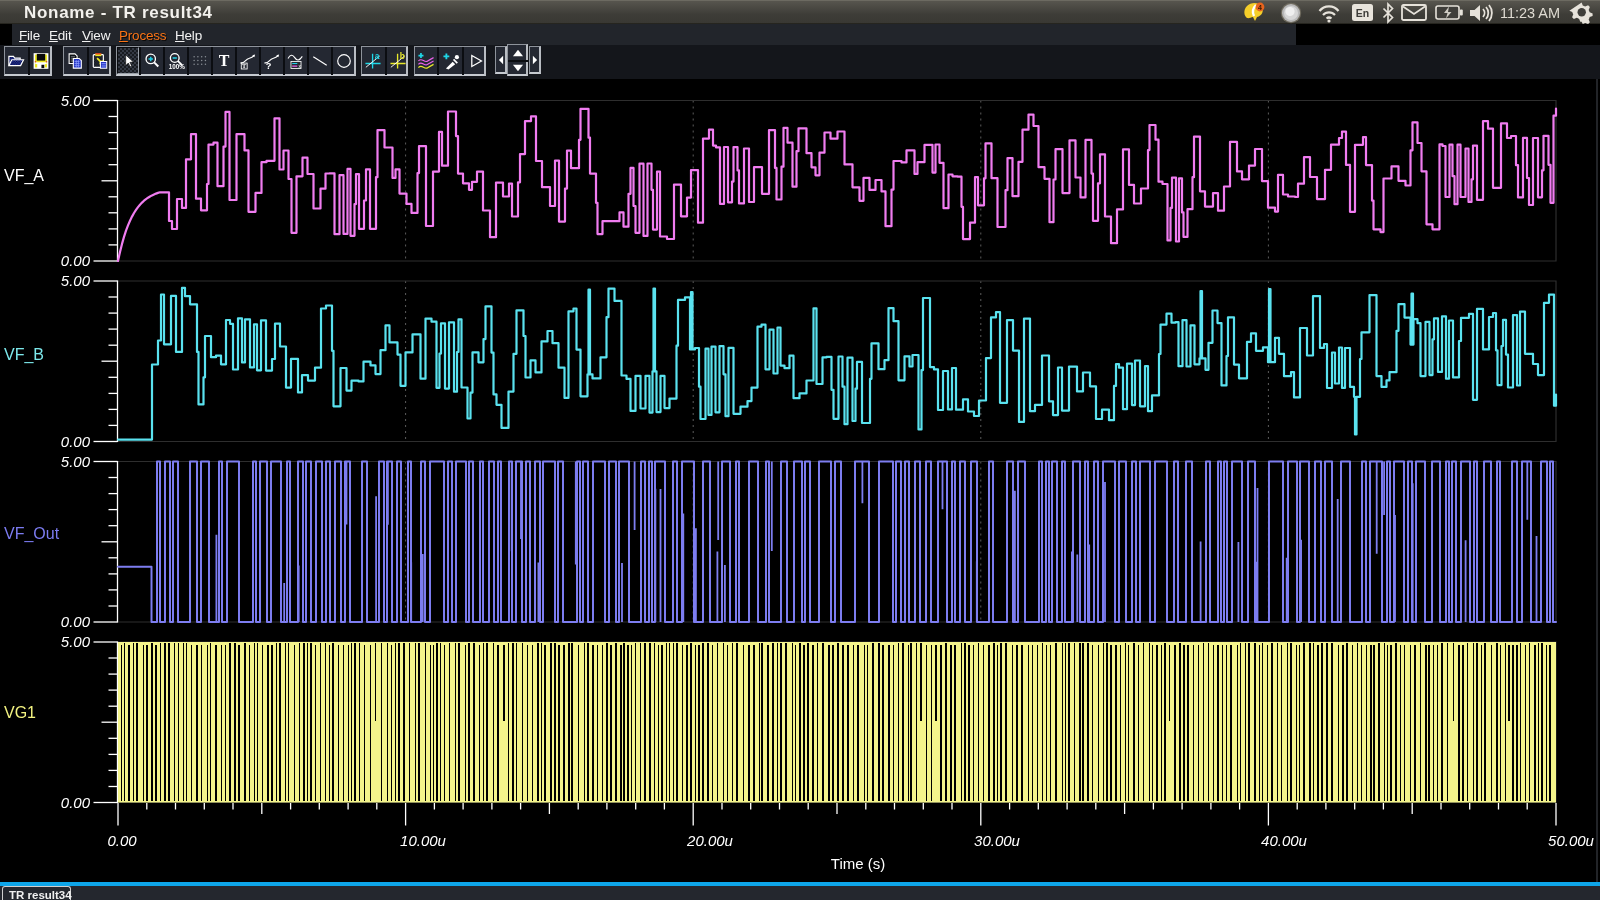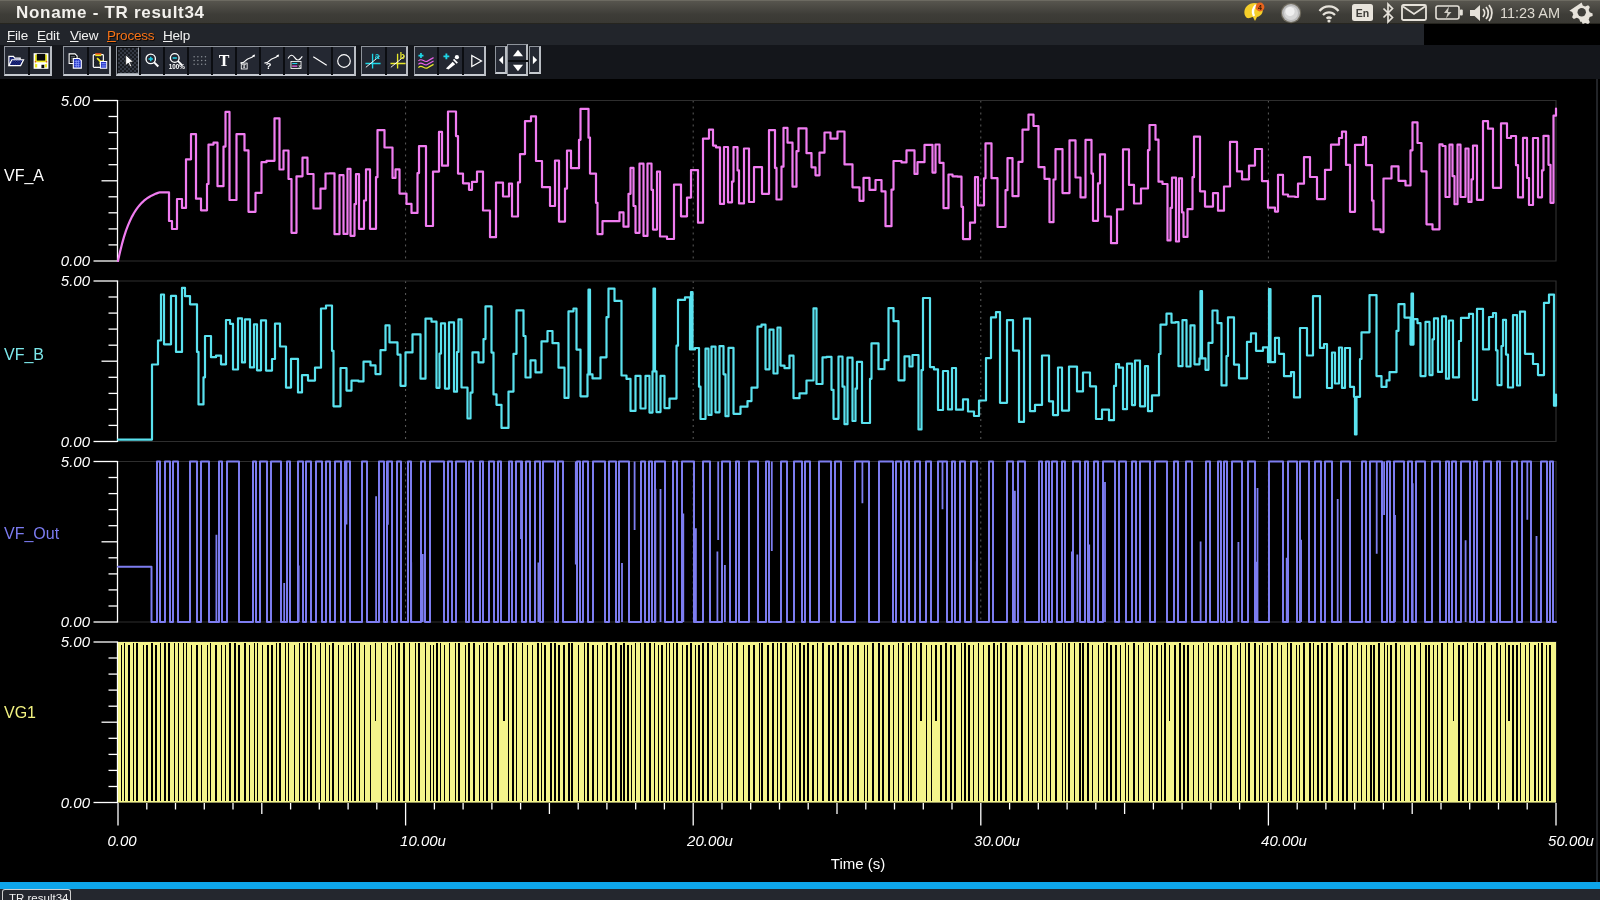--- a/index.html
+++ b/index.html
@@ -1,36 +1,36 @@
 <!DOCTYPE html>
 <html><head><meta charset="utf-8">
 <style>
 * { margin:0; padding:0; box-sizing:border-box; }
 html,body { width:1600px; height:900px; background:#000; overflow:hidden;
   font-family:"Liberation Sans",sans-serif; position:relative; }
 #titlebar { position:absolute; left:0; top:0; width:1600px; height:24px;
   background:linear-gradient(#57554e,#3e3d38 60%,#393833);
   border-top:1px solid #6c6a61; border-bottom:1px solid #26251f; }
-#titlebar .t { position:absolute; left:16px; top:1.5px; font-size:17px; font-weight:bold; color:#f3f1ed; letter-spacing:0.7px; }
-#menubar { position:absolute; left:0; top:24px; width:1424px; height:22px; background:#22252b; }
+#titlebar .t { position:absolute; left:24px; top:1.5px; font-size:17px; font-weight:bold; color:#f3f1ed; letter-spacing:0.7px; }
+#menubar { position:absolute; left:12px; top:24px; width:1284px; height:22px; background:#22252b; }
 #menubar span { position:absolute; top:4px; font-size:13.5px; color:#f2f2f2; letter-spacing:-0.2px; }
 #menubar u { text-decoration:underline; }
 #toolbar { position:absolute; left:0; top:45px; width:1600px; height:34px; background:#14161b; }
 .grp { position:absolute; background:#242832; border-top:1px solid #8e939b; border-left:1px solid #8e939b;
   border-bottom:2px solid #c6cad0; border-right:2px solid #b8bcc2; }
 .btn { position:absolute; display:flex; align-items:center; justify-content:center; }
 .btn svg { transform:scale(0.84); }
 .div { position:absolute; width:2px; background:#0b0d11; }
 .btn.pressed { border:1px solid #0a0c10; border-right-color:#9aa0a8; border-bottom-color:#9aa0a8;
   background-image: repeating-conic-gradient(#343944 0% 25%, #181b20 0% 50%); background-size:4px 4px; }
 #plot { position:absolute; left:0; top:0; }
 .num { font:italic 15px "Liberation Sans"; fill:#fff; }
 .tlab { font:15px "Liberation Sans"; fill:#fff; }
 .tn { font:16px "Liberation Sans"; }
-#tabbar { position:absolute; left:0; top:882px; width:1600px; height:18px; background:#24272e; border-top:7px solid #0ea5e9; }
+#tabbar { position:absolute; left:0; top:882px; width:1600px; height:18px; background:#24272e; border-top:4px solid #0ea5e9;font-weight:bold; }
 #tab1 { position:absolute; left:2px; top:0px; width:69px; height:18px; background:#24272e;
   border:1px solid #cfcfcf; border-bottom:none; border-radius:3px 3px 0 0; color:#f0f0f0; font-size:11.5px; padding:2px 0 0 6px; white-space:nowrap; }
 #redge { position:absolute; left:1596px; top:79px; width:2px; height:803px; background:#222428; }
 </style></head>
 <body>
 <svg id="plot" width="1600" height="900" viewBox="0 0 1600 900">
 <line x1="405.6" y1="100.5" x2="405.6" y2="261.0" stroke="#5c5c5c" stroke-width="1" stroke-dasharray="2,4"></line>
 <line x1="693.2" y1="100.5" x2="693.2" y2="261.0" stroke="#5c5c5c" stroke-width="1" stroke-dasharray="2,4"></line>
 <line x1="980.8" y1="100.5" x2="980.8" y2="261.0" stroke="#5c5c5c" stroke-width="1" stroke-dasharray="2,4"></line>
 <line x1="1268.4" y1="100.5" x2="1268.4" y2="261.0" stroke="#5c5c5c" stroke-width="1" stroke-dasharray="2,4"></line>

